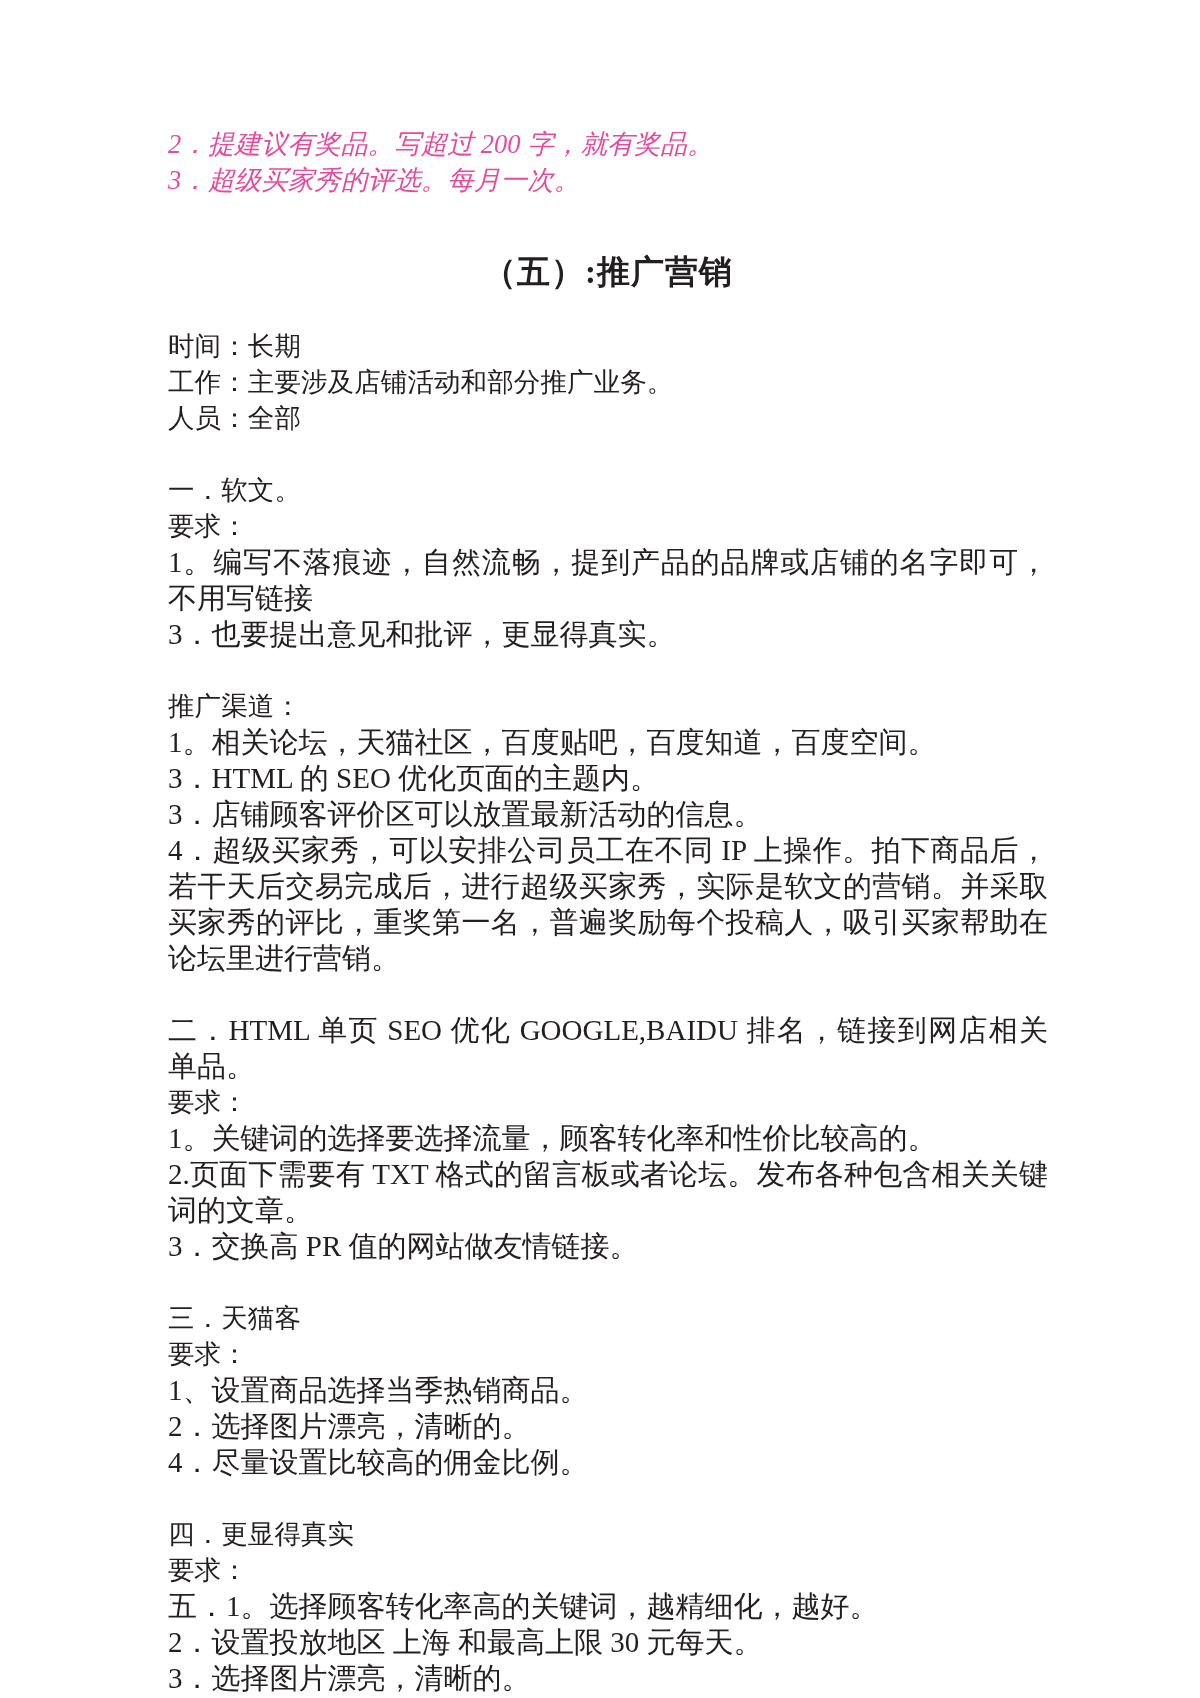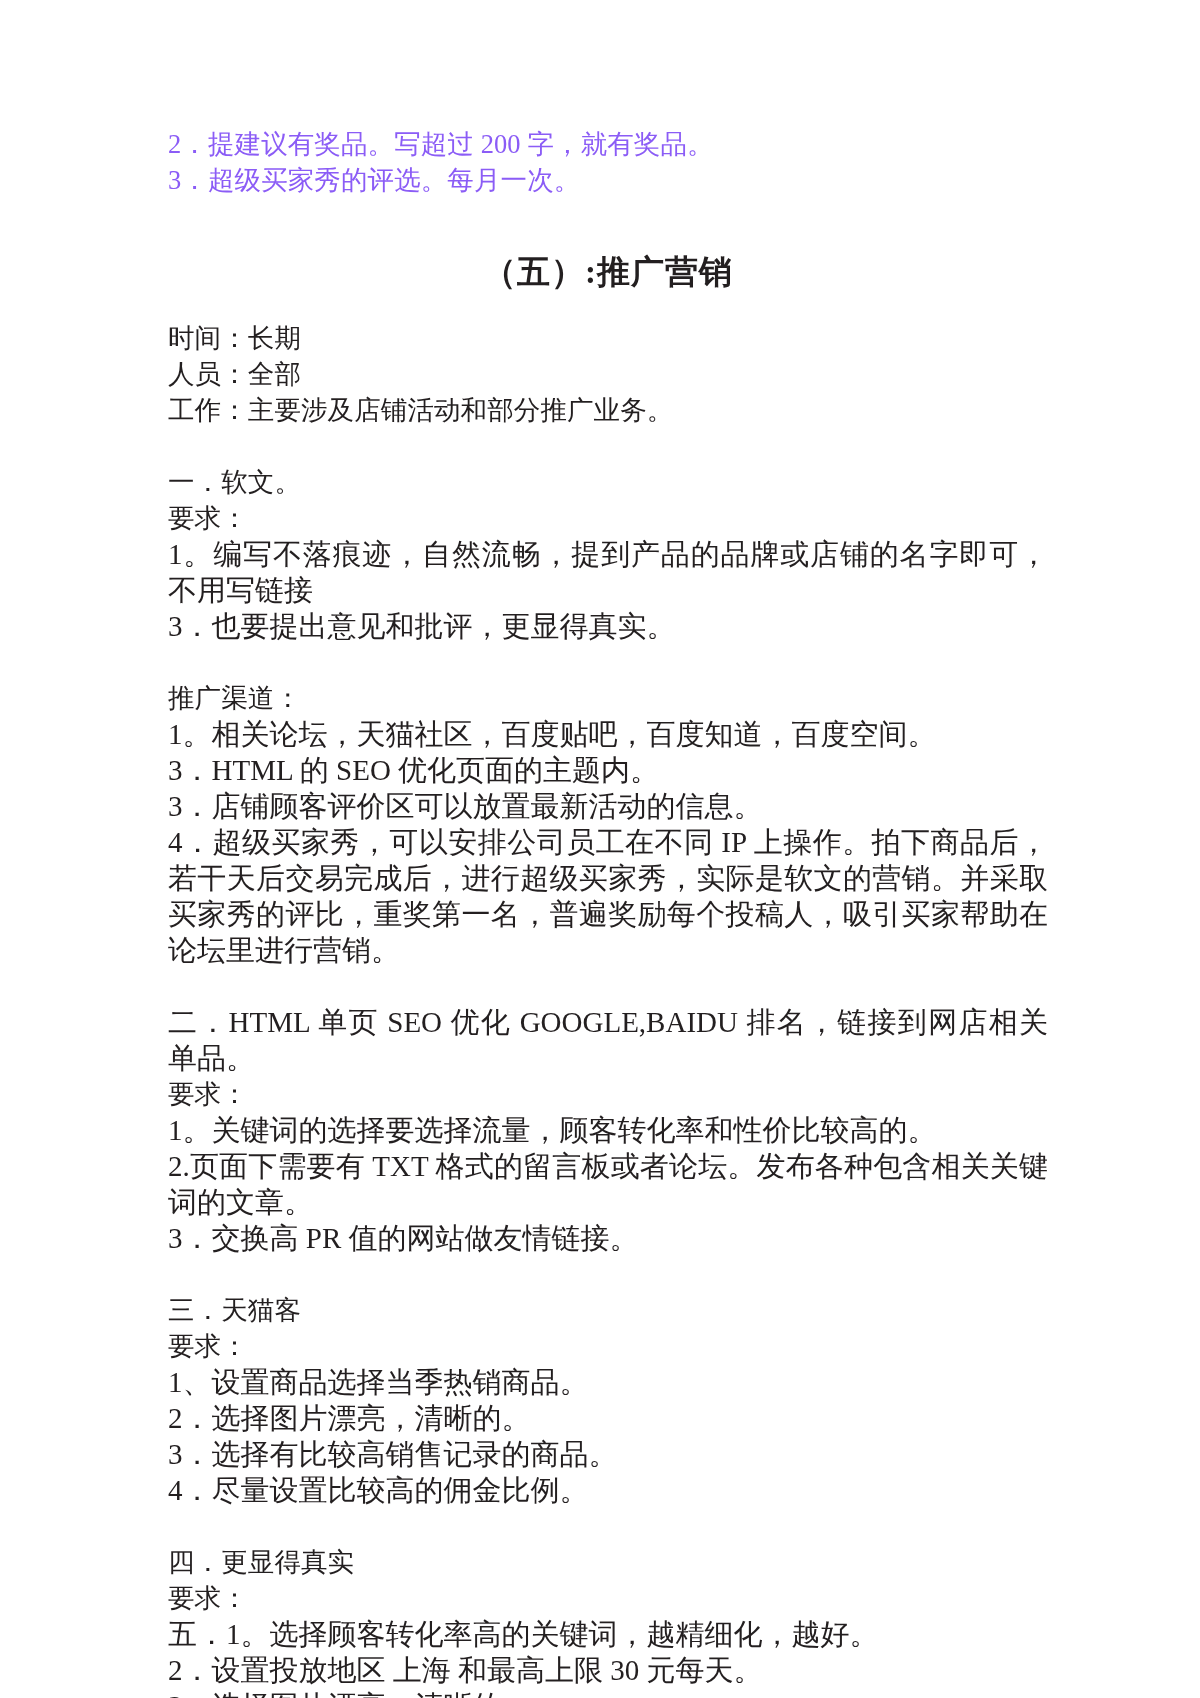--- a/index.html
+++ b/index.html
@@ -28,29 +28,30 @@
     width: 880px;
   }
   .line {
     font-size: 26.5px;
     line-height: 36px;
     white-space: pre-wrap;
     letter-spacing: 0.1px;
     text-align: left;
   }
   .line.blue {
-    color: #8b5cf6;
+    color: #ec4899;
+    font-style: italic;
   }
   .heading {
     text-align: center;
     font-size: 33px;
     font-weight: bold;
     line-height: 44px;
     margin-top: 52px;
-    margin-bottom: 26px;
+    margin-bottom: 34px;
     letter-spacing: 1px;
     font-family: Liberation Serif, serif;
   }
   .gap { height: 36px; }
   .block { margin: 0; padding: 0; }
   .wrap {
     font-size: 29px;
     line-height: 36px;
     text-align: justify;
     text-justify: inter-ideograph;
@@ -62,22 +63,22 @@
 
 <div class="page">
   <div class="content">
 
     <div class="line blue">2．提建议有奖品。写超过 200 字，就有奖品。</div>
     <div class="line blue">3．超级买家秀的评选。每月一次。</div>
 
     <div class="heading">（五）:推广营销</div>
 
     <div class="line">时间：长期</div>
+    <div class="line">工作：主要涉及店铺活动和部分推广业务。</div>
     <div class="line">人员：全部</div>
-    <div class="line">工作：主要涉及店铺活动和部分推广业务。</div>
 
     <div class="gap"></div>
 
     <div class="block">
       <div class="line">一．软文。</div>
       <div class="line">要求：</div>
       <div class="wrap">1。编写不落痕迹，自然流畅，提到产品的品牌或店铺的名字即可，不用写链接</div>
       <div class="wrap">3．也要提出意见和批评，更显得真实。</div>
     </div>
 
@@ -101,21 +102,20 @@
       <div class="wrap">3．交换高 PR 值的网站做友情链接。</div>
     </div>
 
     <div class="gap"></div>
 
     <div class="block">
       <div class="line">三．天猫客</div>
       <div class="line">要求：</div>
       <div class="wrap">1、设置商品选择当季热销商品。</div>
       <div class="wrap">2．选择图片漂亮，清晰的。</div>
-      <div class="wrap">3．选择有比较高销售记录的商品。</div>
       <div class="wrap">4．尽量设置比较高的佣金比例。</div>
     </div>
 
     <div class="gap"></div>
 
     <div class="block">
       <div class="line">四．更显得真实</div>
       <div class="line">要求：</div>
       <div class="wrap">五．1。选择顾客转化率高的关键词，越精细化，越好。</div>
       <div class="wrap">2．设置投放地区 上海 和最高上限 30 元每天。</div>

